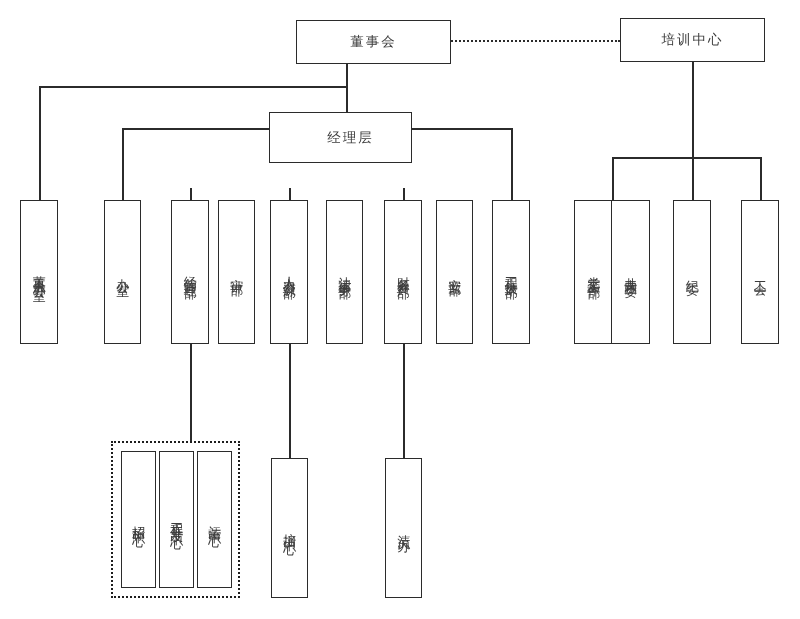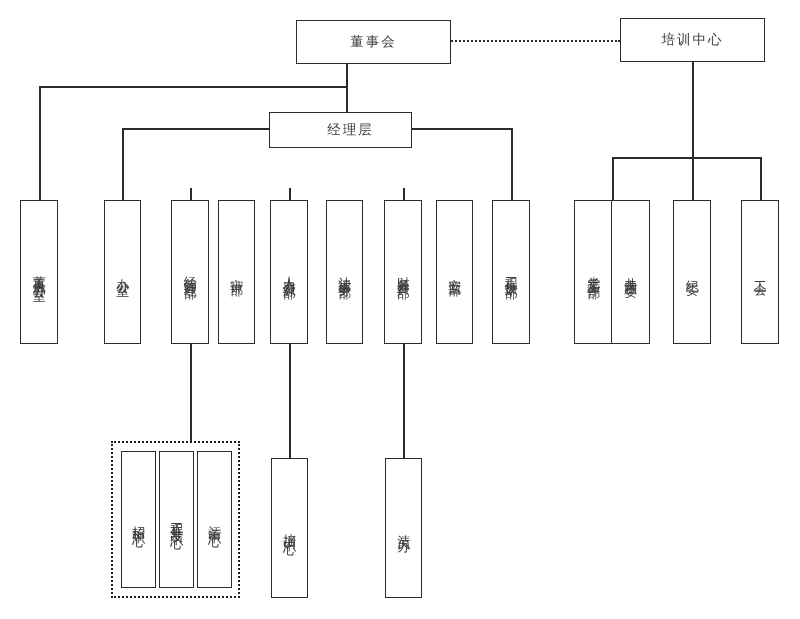--- a/index.html
+++ b/index.html
@@ -106,21 +106,21 @@
   <div class="ln v" style="left:403px; top:344px; height:114px;"></div>
 
   <div class="node horiz" style="left:269px; top:20px; width:155px; height:44px;margin-left:27px;">
     <span class="lbl">董事会</span>
   </div>
 
   <div class="node horiz" style="left:620px; top:18px; width:145px; height:44px;">
     <span class="lbl">培训中心</span>
   </div>
 
-  <div class="node horiz" style="left:269px; top:112px; width:143px; height:36px;padding-left:20px;">
+  <div class="node horiz" style="left:269px; top:112px; width:143px; height:51px;padding-left:20px;">
     <span class="lbl">经理层</span>
   </div>
 
   <div class="node vert" style="left:20px; top:200px; width:38px; height:144px;">
     <span class="lbl">董事会办公室</span>
   </div>
 
   <div class="node vert" style="left:104px; top:200px; width:37px; height:144px;">
     <span class="lbl">办公室</span>
   </div>

